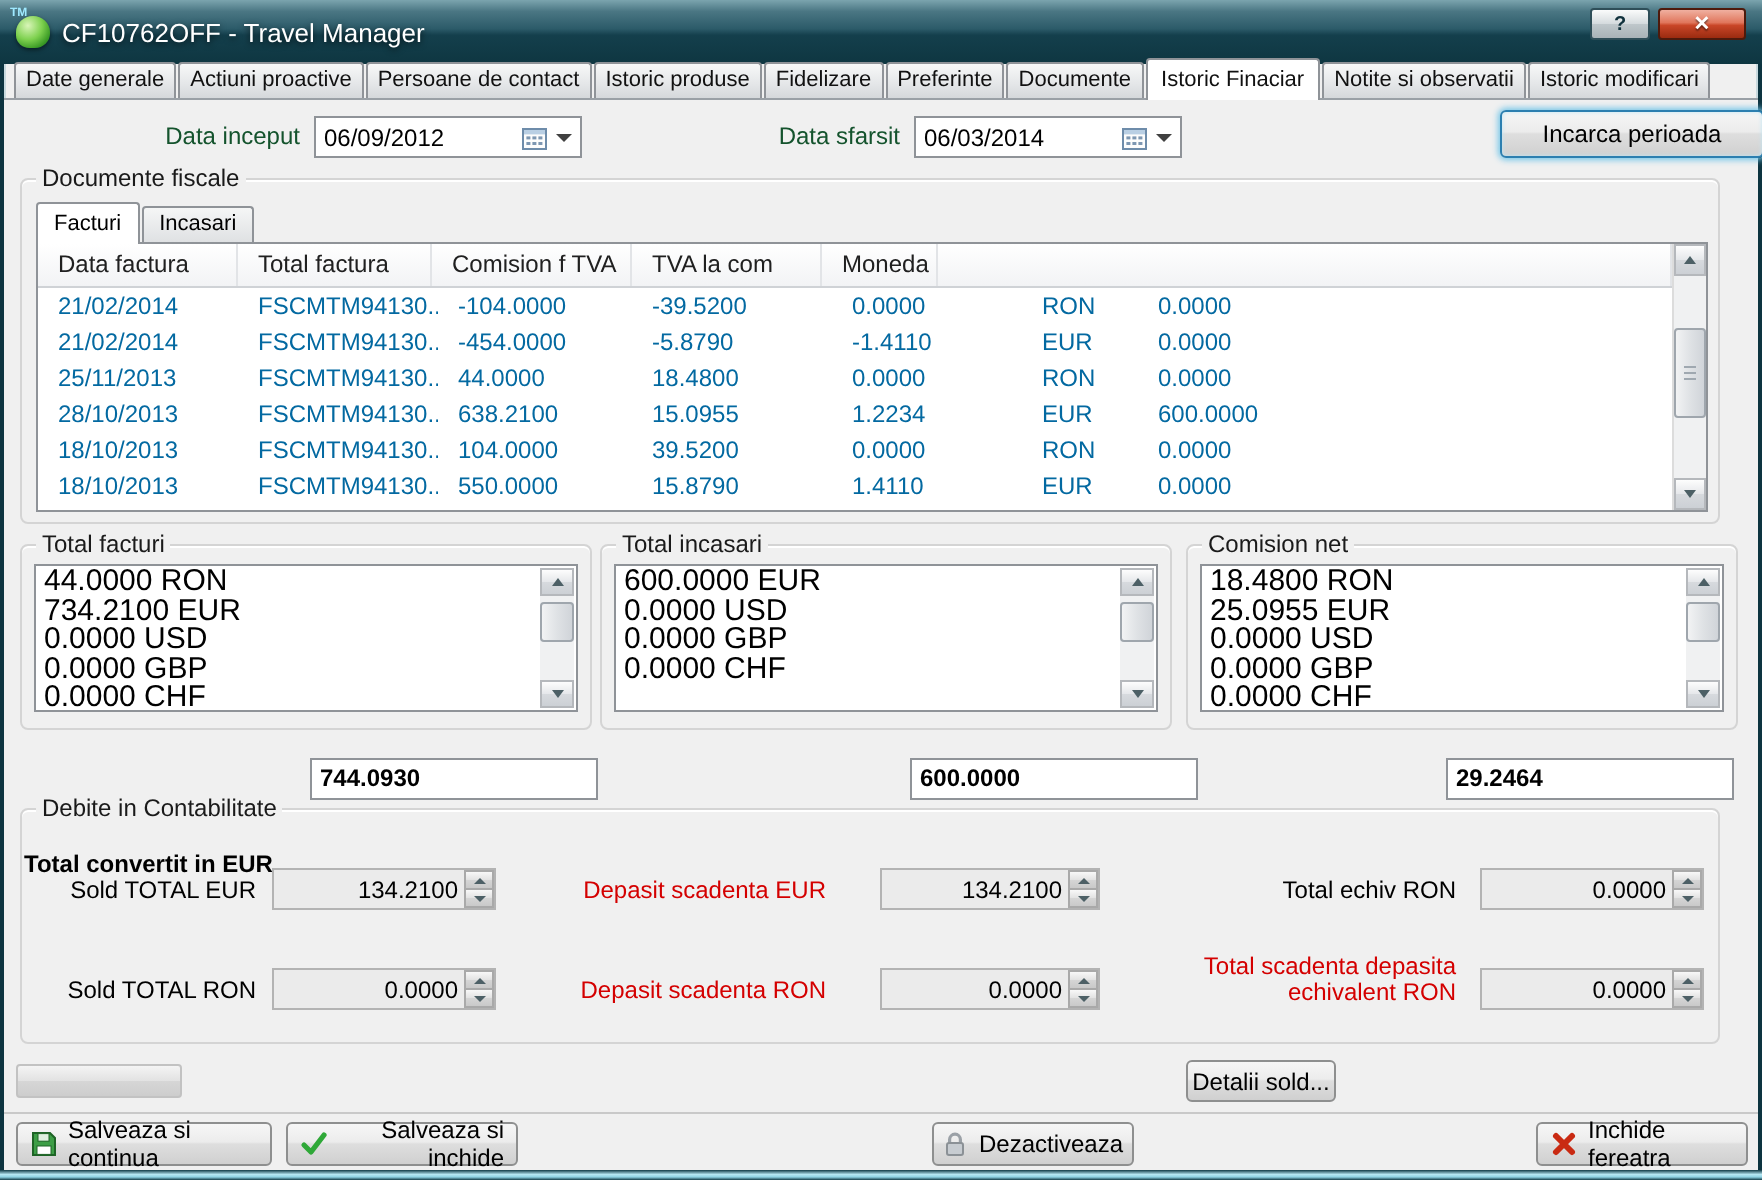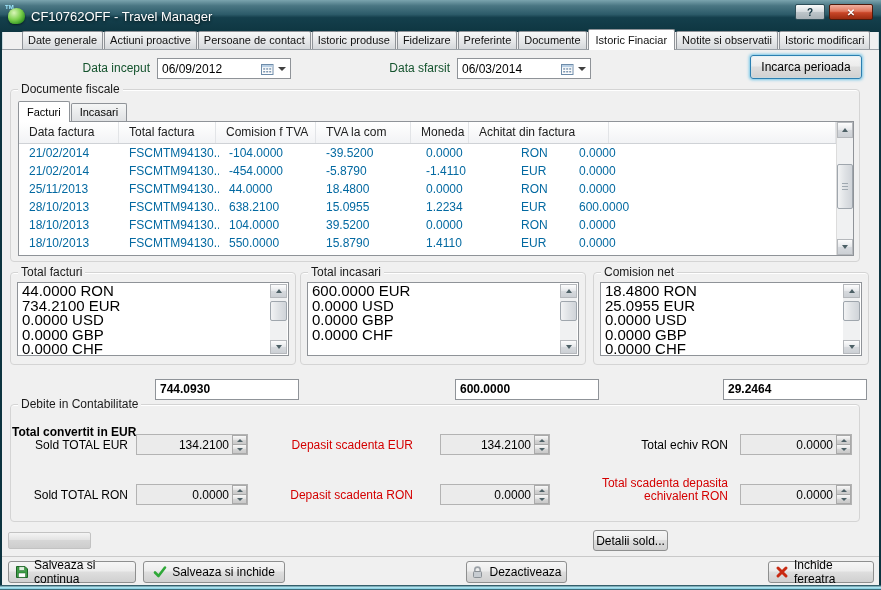--- a/index.html
+++ b/index.html
@@ -19,21 +19,21 @@
   .title { color:#fff; font-size:13px; text-shadow:0 1px 3px rgba(0,0,0,.7); white-space:nowrap; }
   .cap-btn { position:absolute; top:4px; height:16px; border-radius:2px; display:flex; align-items:center;
     justify-content:center; font-size:10px; font-weight:bold; cursor:default; }
   .cap-btn.help { right:56px; width:30px; color:#11323d; border:1px solid #2e4e58;
     background: linear-gradient(#fafbfb,#d4dadd 50%,#bfc7cb 50%,#a9b2b7); }
   .cap-btn.close { right:8px; width:44px; color:#fff; border:1px solid #4e1a0c; text-shadow:0 1px 1px rgba(0,0,0,.5);
     background: linear-gradient(#f0b0a0,#e0765c 45%,#c94628 55%,#9b2b10); }
 
   
   .tabstrip { position:absolute; top:28px; left:2px; right:2px; height:21px; display:flex;
-    align-items:flex-end; padding-left:20px; white-space:nowrap; }
+    align-items:flex-end; padding-left:5px; white-space:nowrap; }
   .tab { height:18px; line-height:17px; padding:0 5px; font-size:11px; color:#111;
     background: linear-gradient(#f7f8f8,#e4e6e8 60%,#d5d8db);
     border:1px solid #8f9398; border-bottom:none; border-radius:2px 2px 0 0; margin-right:1px; }
   .tab.active { height:21px; line-height:20px; background:#fff; position:relative; z-index:3;
     margin-bottom:-1px; padding:0 7px; }
 
   
   .content { position:absolute; top:49px; left:2px; right:2px; height:507px; background:#f0f0f0;
     border-top:1px solid #9aa0a6; }
 
@@ -45,21 +45,21 @@
     display:flex; align-items:center; padding:0 4px; font-size:12px; gap:4px; top:8px; }
   #date-start { left:155px; } #date-end { left:455px; }
   .dval { flex:1; }
   .calwrap { display:flex; align-items:center; }
   .ddarr { width:0; height:0; border-left:4px solid transparent; border-right:4px solid transparent;
     border-top:4px solid #404040; }
 
   .btn { background: linear-gradient(#f6f6f6,#ececec 45%,#dedede 50%,#d0d0d0);
     border:1px solid #8e8f8f; border-radius:3px; font-size:12px; color:#000;
     display:flex; align-items:center; justify-content:center; cursor:default; }
-  #btn-incarca { position:absolute; left:748px; top:5px; width:112px; height:24px;
+  #btn-incarca { position:absolute; left:748px; top:5px; width:132px; height:24px;
     border:1px solid #2c7fb0; box-shadow: 0 0 3px 1px #74c6e8, inset 0 0 2px #bfe6f5; }
 
   .group { position:absolute; border:1px solid #d4d4d4; border-radius:4px; box-shadow: inset 0 1px 0 #fff; }
   .glabel { position:absolute; top:-8px; left:7px; background:#f0f0f0; padding:0 3px; font-size:12px;
     line-height:15px; color:#1a1a1a; white-space:nowrap; }
 
   
   #g-doc { left:8px; top:39px; width:850px; height:173px; }
   .subtabs { position:absolute; left:7px; top:10px; display:flex; align-items:flex-end; height:21px; }
   .subtab { height:18px; line-height:17px; padding:0 8px; font-size:11px;
@@ -137,21 +137,21 @@
 
   .progress { position:absolute; left:6px; top:482px; width:83px; height:17px; border:1px solid #c2c2c2;
     border-radius:2px; background: linear-gradient(#f4f4f4,#e2e2e2 49%,#d6d6d6 50%,#cdcdcd); }
   #btn-detalii { position:absolute; left:591px; top:480px; width:75px; height:21px; }
 
   
   .footer { position:absolute; left:2px; right:2px; top:556px; height:29px; background:#f0f0f0;
     border-top:1px solid #c9c9c9; }
   .fbtn { position:absolute; top:4px; height:22px; gap:5px; padding:0 6px; }
   #fb0 { left:6px;  width:128px; }
-  #fb1 { left:141px; width:142px; }
+  #fb1 { left:141px; width:116px;text-align:right; }
   #fb2 { left:464px; width:101px; }
   #fb3 { left:766px; width:106px; }
   .ficon { display:flex; align-items:center; flex:0 0 auto; }
 
   .bottom-glass { position:absolute; left:0; right:0; bottom:0; height:5px;
     background: linear-gradient(180deg,#0f3945,#b5e6f2 45%,#8fd3e4 70%,#123a46); }
 </style>
 </head>
 <body>
 
@@ -229,21 +229,20 @@
         <div class="subtab active">Facturi</div>
         <div class="subtab">Incasari</div>
       </div>
       <div class="grid">
         <div class="ghead">
             <div class="gc h c0">Data factura</div>
             <div class="gc h c2">Total factura</div>
             <div class="gc h c3">Comision f TVA</div>
             <div class="gc h c4">TVA la com</div>
             <div class="gc h c5">Moneda</div>
-            <div class="gc h c6">Achitat din factura</div>
             <div class="gc h fill"></div>
           </div>
         <div class="gbody">
             <div class="grow">
               <div class="gc c0">21/02/2014</div>
               <div class="gc c1">FSCMTM94130...</div>
               <div class="gc c2">-104.0000</div>
               <div class="gc c3">-39.5200</div>
               <div class="gc c4">0.0000</div>
               <div class="gc c5">RON</div>

